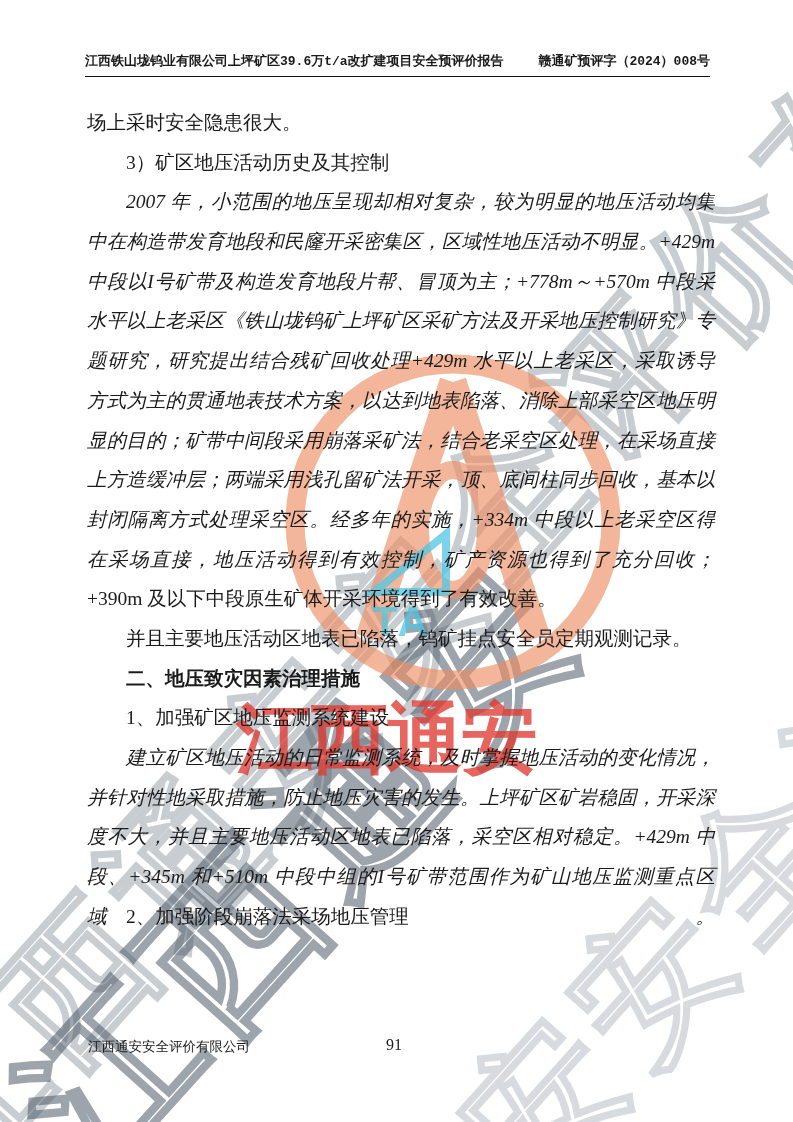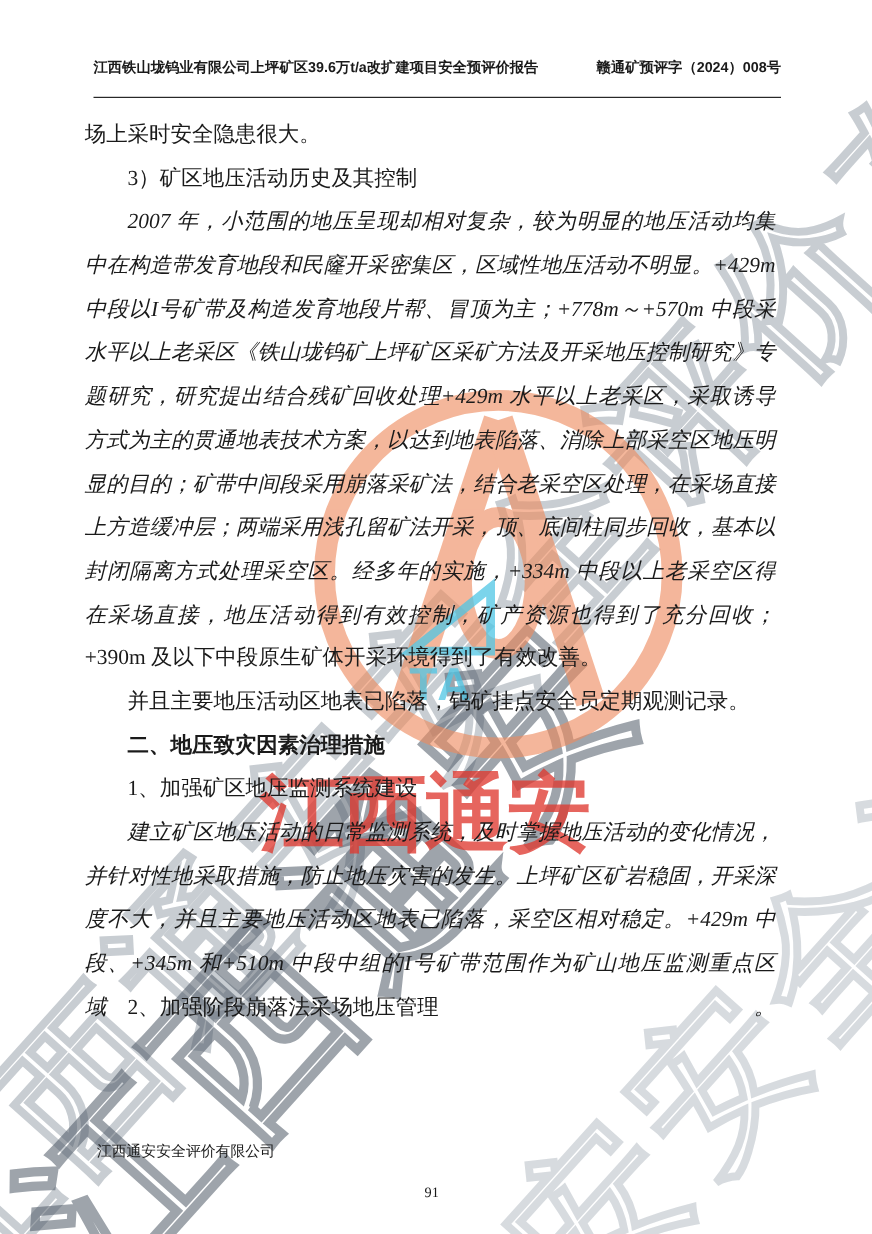--- a/index.html
+++ b/index.html
@@ -42,29 +42,29 @@
     letter-spacing:-2px;
     color:#DF3A31;
     opacity:0.78;
   }
   
   .content{position:absolute;inset:0;z-index:2;}
   .header{
     position:absolute;
     left:85px;right:83px;top:52px;
     display:flex;justify-content:space-between;align-items:flex-end;
-    font-family:Liberation Sans, sans-serif;
+    font-family:Liberation Mono, monospace;
     font-size:13px;font-weight:600;
-    padding-bottom:18px;
+    padding-bottom:6px;
     border-bottom:1.6px solid #111;
     white-space:nowrap;
   }
   .body-lines{
     position:absolute;
-    left:77px;top:103px;width:628px;
+    left:87px;top:103px;width:628px;
   }
   .line{
     height:39.7px;
     line-height:39.7px;
     font-size:19.5px;
     text-align:justify;
     text-align-last:left;
     white-space:nowrap;
   }
   .line.fill{white-space:normal;text-align-last:justify;font-style:italic;}
@@ -72,22 +72,21 @@
   .line.bold{font-weight:700;}
   .footer-company{
     position:absolute;
     left:88px;top:1038px;
     font-family:"Liberation Sans", sans-serif;
     font-size:13.5px;
   }
   .footer-pagenum{
     position:absolute;
     left:386px;top:1036px;
-    font-size:13px;
-    margin-top:40px;
+    font-size:16px;
   }
 </style>
 </head>
 <body>
 
 <div class="page">
 
   <div class="wm-layer">
 
     <div class="wm-band b1">江西通安安全评价有限公司</div>

